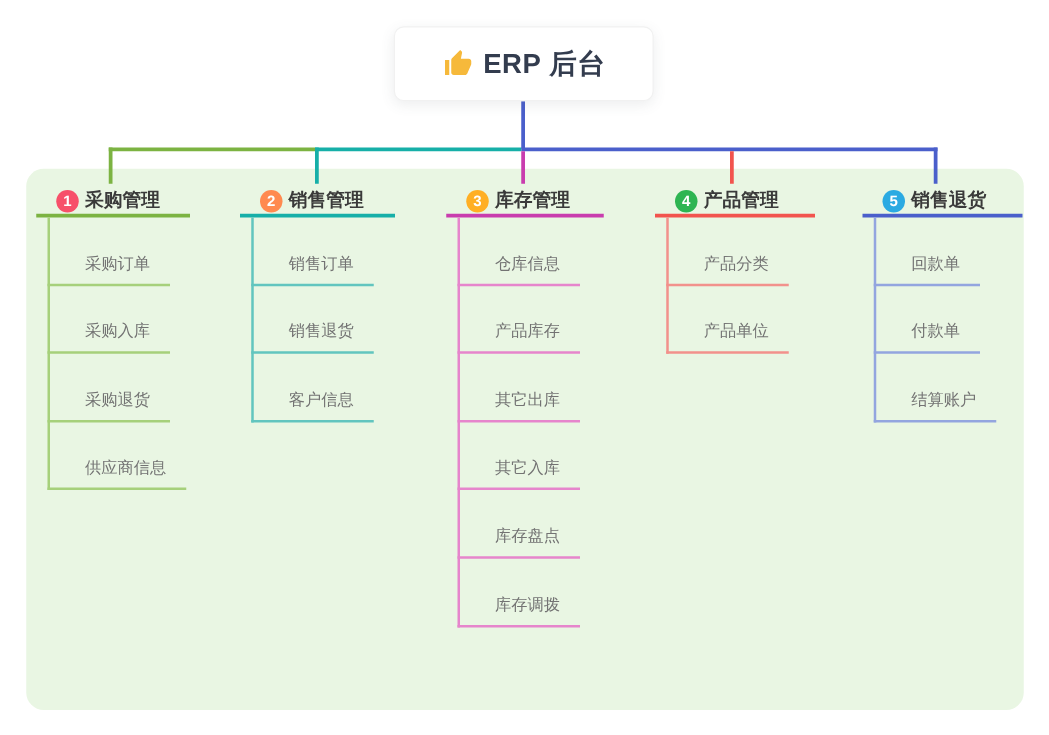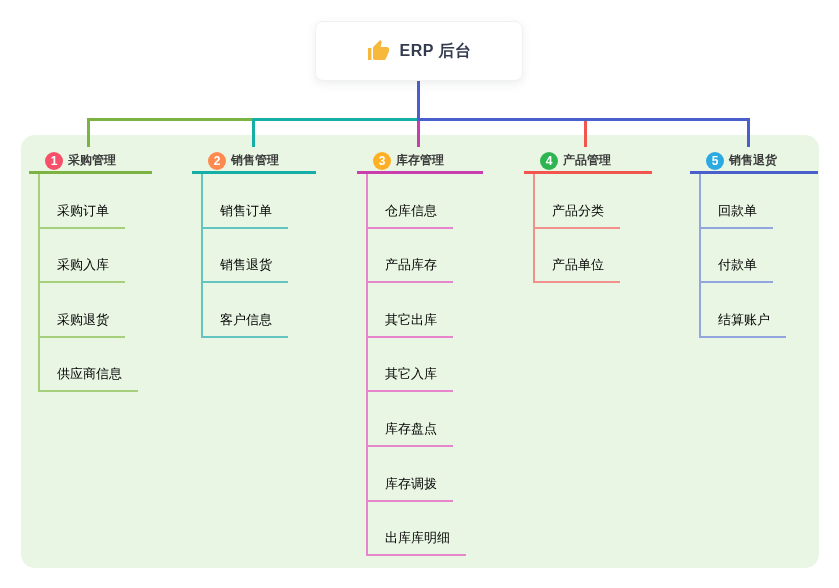--- a/index.html
+++ b/index.html
@@ -9,21 +9,21 @@
 
   
   .panel { position:absolute; left:21px; top:135px; width:798px; height:433px;
            background:var(--panel,#e9f6e3); border-radius:14px; }
 
   
   .root-card { position:absolute; left:315px; top:21px; width:208px; height:60px;
                background:#fff; border:1px solid #f1f1f1; border-radius:8px;
                box-shadow:0 3px 10px rgba(80,90,100,.10);
                display:flex; align-items:center; justify-content:center; gap:9px; }
-  .root-title { font-size:16px; font-weight:600; color:#333c4e; letter-spacing:.5px; }
+  .root-title { font-size:22px; font-weight:600; color:#333c4e; letter-spacing:.5px; }
   .thumb { width:24px; height:24px; display:inline-block; }
 
   
   .seg { position:absolute; background:var(--c,#999); }
   .root-drop   { left:417px; top:81px;  width:3px;  height:38px; }
   .h-green     { left:87px;  top:118px; width:165px; height:3px; }
   .h-teal      { left:252px; top:118px; width:165px; height:3px; }
   .h-blue      { left:417px; top:118px; width:333px; height:3px; }
   .d-green     { left:87px;  top:118px; width:3px; height:29px; }
   .d-teal      { left:252px; top:118px; width:3px; height:29px; }
@@ -37,28 +37,28 @@
   .b2 { left:192px; width:124px; }
   .b3 { left:357px; width:126px; }
   .b4 { left:524px; width:128px; }
   .b5 { left:690px; width:128px; }
 
   .branch-head { height:24px; display:flex; align-items:center;
                  border-bottom:3px solid var(--line,#888); }
   .badge { width:18px; height:18px; margin-left:16px; margin-right:5px; flex:0 0 18px;
            border-radius:50%; background:var(--badge,#888); color:#fff;
            font-size:12px; font-weight:bold; line-height:18px; text-align:center; }
-  .branch-title { font-size:12px; font-weight:600; color:#3a3a3a; white-space:nowrap; }
+  .branch-title { font-size:15px; font-weight:600; color:#3a3a3a; white-space:nowrap; }
 
   .children { position:relative; }
   .children::before { content:""; position:absolute; left:9px; top:0; bottom:0;
                       width:2px; background:var(--light,#bbb); }
   .child { height:54.6px; display:flex; align-items:flex-end; }
   .child-label { display:inline-block; margin-left:9px; white-space:nowrap;
-                 padding:0 16px 7px 19px; font-size:13px; color:#000000;
+                 padding:0 16px 7px 30px; font-size:13px; color:#737373;
                  border-bottom:2px solid var(--light,#bbb); cursor:default; }
 </style>
 </head>
 <body>
 
 <div class="page" style="--panel: #e9f6e3;">
 
   <div class="panel"></div>
 
   <div class="seg root-drop" style="--c: #4a5fcb;"></div>
@@ -136,23 +136,20 @@
         </div>
       <div class="child">
           <span class="child-label">其它入库</span>
         </div>
       <div class="child">
           <span class="child-label">库存盘点</span>
         </div>
       <div class="child">
           <span class="child-label">库存调拨</span>
         </div>
-      <div class="child">
-          <span class="child-label">出库库明细</span>
-        </div>
     </div>
   </div>
 
   <div class="branch b4" style="--line: #f2544e; --light: #f2918c; --badge: #2eb552;">
     <div class="branch-head">
       <span class="badge">4</span>
       <span class="branch-title">产品管理</span>
     </div>
     <div class="children">
       <div class="child">

